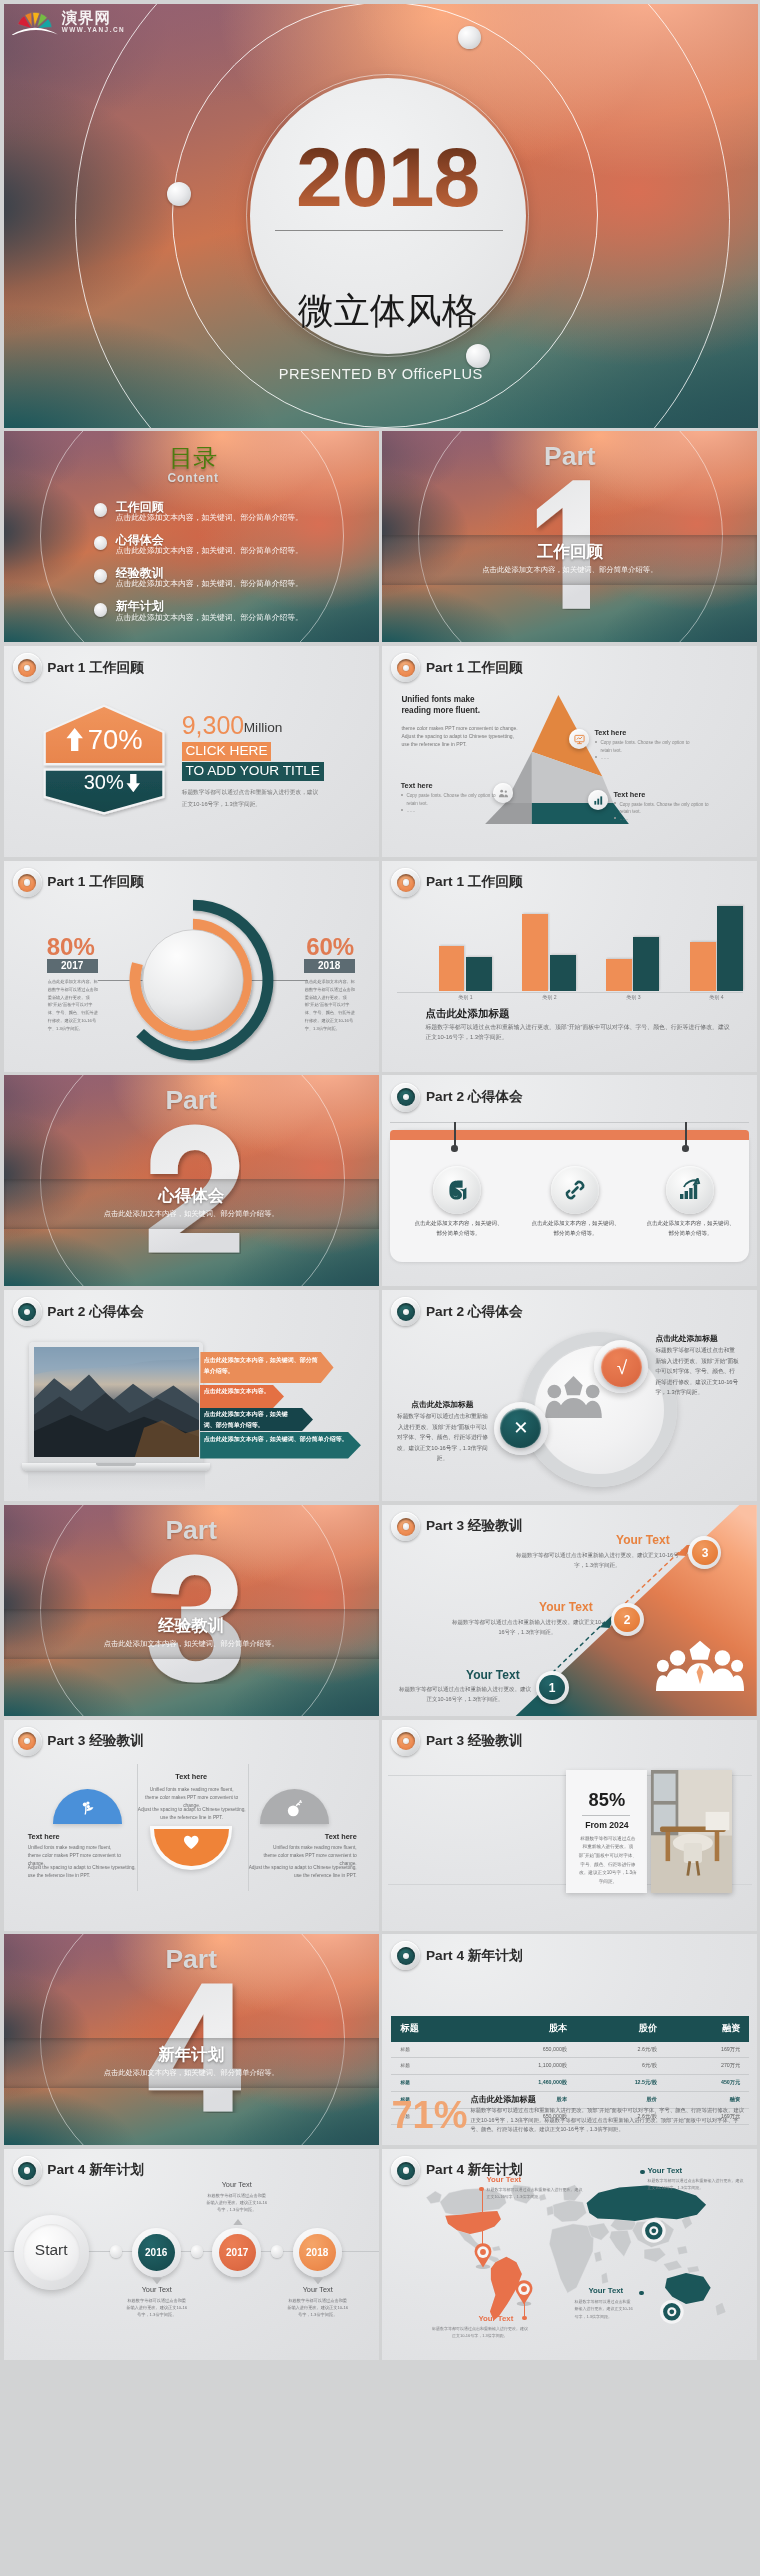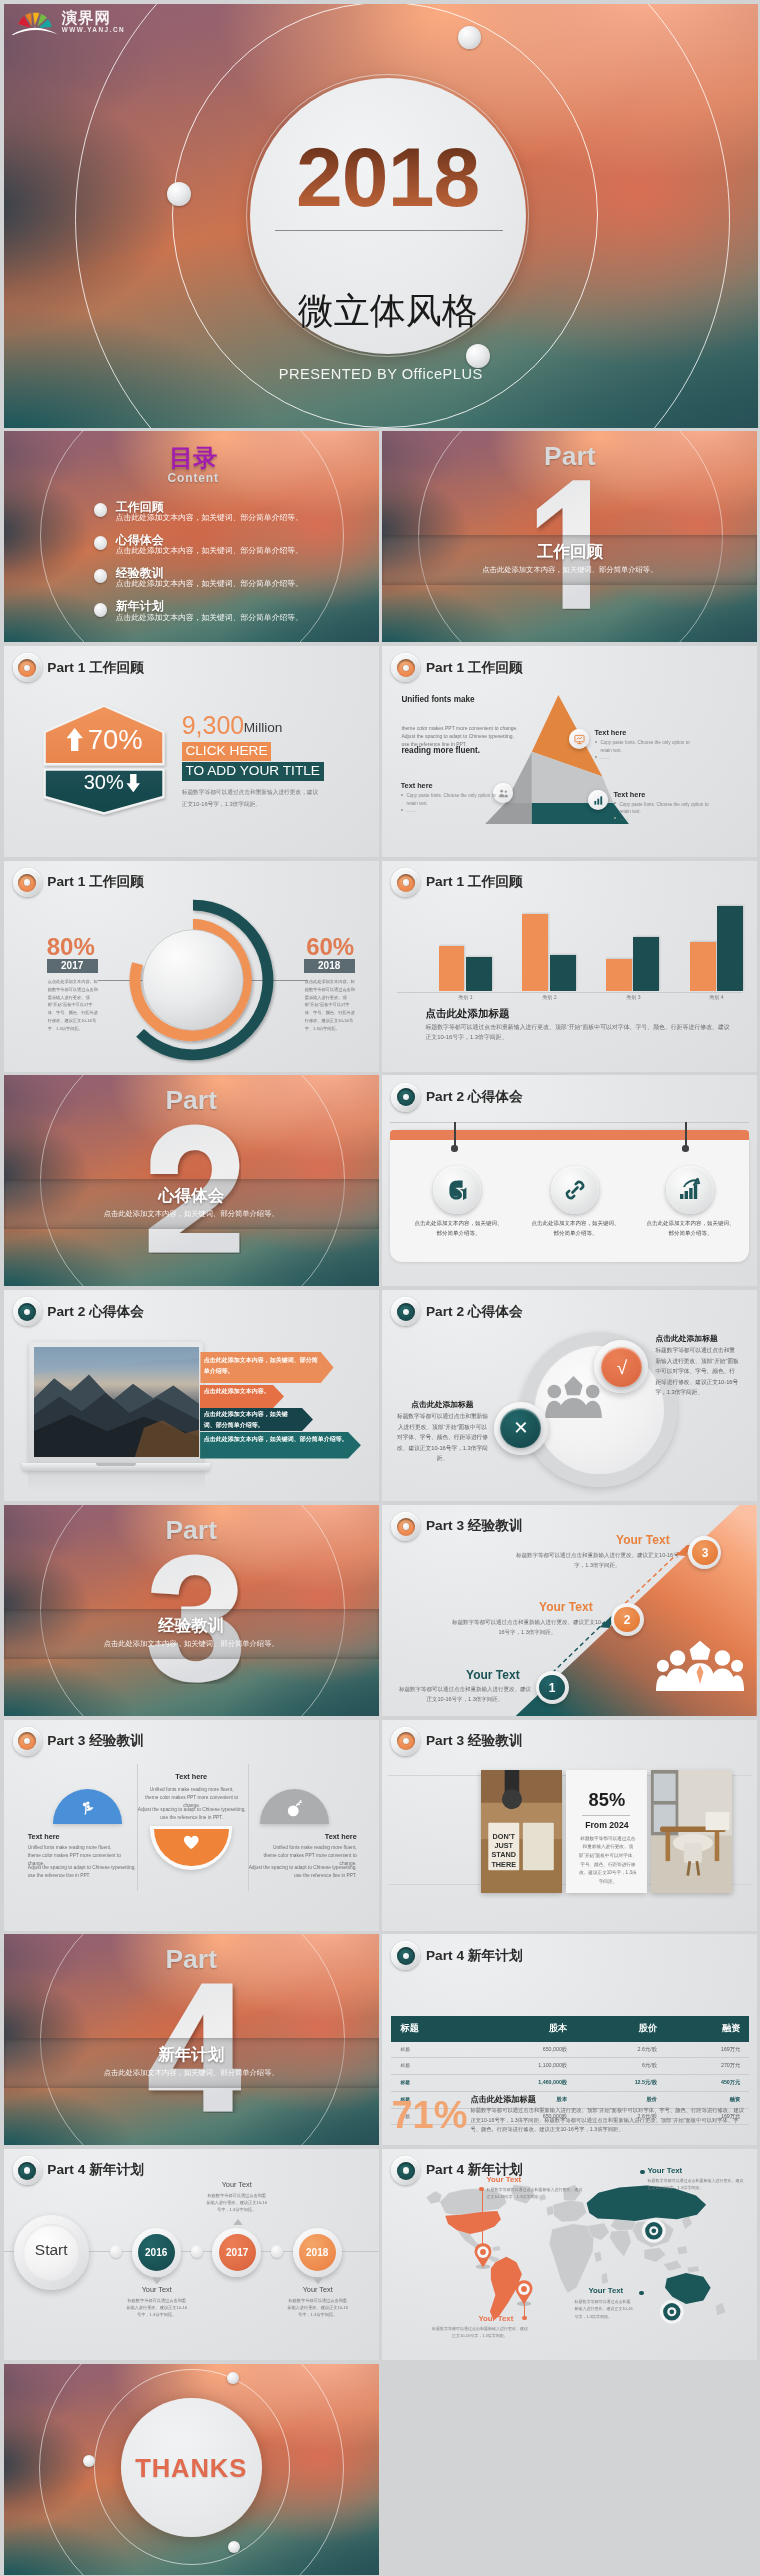--- a/index.html
+++ b/index.html
@@ -79,21 +79,21 @@
      border-radius:50%; box-shadow:inset 0 1.4px 2.3px rgba(0,0,0,.5); }
   .hd-ico::after { content:''; position:absolute; left:39%; top:39%; width:22%; height:22%;
      border-radius:50%; background:radial-gradient(circle at 40% 35%, #fff 0%, #e4e6e8 70%, #cbcdcf 100%);
      box-shadow:0 0 1.8px rgba(0,0,0,.4); }
   .hd-ico.orange::before { background:radial-gradient(circle at 42% 30%, #f6b07c 0%, #ef8e55 55%, #dd7b42 100%); }
   .hd-ico.teal::before   { background:radial-gradient(circle at 42% 30%, #2b6f6e 0%, #1d5355 55%, #133f42 100%); }
   .hd-ico { width:29px; height:29px; flex:none; }
   .hd-title { font-weight:700; color:#2b2b2b; white-space:nowrap; font-size:13.7px; line-height:16.5px; margin-left:5.5px; }
 
   
-  .toc-cn { position:absolute; font-weight:700; color:#a21caf; text-shadow:0 1.8px 2.7px rgba(0,0,0,.28); }
+  .toc-cn { position:absolute; font-weight:400; color:#4d7c0f; text-shadow:0 1.8px 2.7px rgba(0,0,0,.28); }
   .toc-en { position:absolute; font-weight:700; color:#d9dadb; letter-spacing:0.9px; text-shadow:0 0.9px 1.8px rgba(0,0,0,.25); }
   .toc-bullet { position:absolute; border-radius:50%;
      background:radial-gradient(circle at 36% 30%, #fcfcfc 0%, #e4e5e7 55%, #c8cacc 100%);
      box-shadow:0 0.9px 1.8px rgba(0,0,0,.3); }
   .toc-lbl { position:absolute; font-weight:700; color:#fff; text-shadow:0 0.9px 1.8px rgba(0,0,0,.35); white-space:nowrap; }
   .toc-desc { position:absolute; color:rgba(255,255,255,.92); white-space:nowrap; }
 
   
   .abs { position:absolute; }
   .bold{ font-weight:700; }
@@ -252,21 +252,21 @@
     <div class="abs" style="left:178px;top:140px;width:142px;color:#757575;font-size:5.7px;line-height:12px;">标题数字等都可以通过点击和重新输入进行更改，建议正文10-16号字，1.3倍字间距。</div>
   </div>
 
   <div class="slide half">
     <div class="lite-bg"></div>
     <div class="hd" style="left:9.1px;top:7.3px;">
       <span class="hd-ico orange"></span>
       <span class="hd-title">Part 1  工作回顾</span>
     </div>
     <div class="abs bold" style="left:19px;top:48px;color:#2a2a2a;font-size:8.2px;line-height:12px;">Unified fonts make</div>
-    <div class="abs bold" style="left:19px;top:59px;color:#2a2a2a;font-size:8.2px;line-height:12px;margin-top:40px;">reading more fluent.</div>
+    <div class="abs bold" style="left:19px;top:59px;color:#2a2a2a;font-size:8.2px;line-height:12px;">reading more fluent.</div>
     <div class="abs" style="left:19px;top:78px;color:#777;font-size:5px;line-height:8.2px;">theme  color makes PPT more convenient  to change.</div>
     <div class="abs" style="left:19px;top:86px;color:#777;font-size:5px;line-height:8.2px;">Adjust the spacing  to adapt to Chinese  typesetting,</div>
     <div class="abs" style="left:19px;top:94px;color:#777;font-size:5px;line-height:8.2px;">use the reference  line in PPT.</div>
 
     <svg class="abs" style="left:103px;top:49px;" width="144" height="130" viewBox="0 0 157 142">
 
       <path d="M80 0 L128 89 L51 62 Z" fill="#e2863f"></path>
 
       <path d="M51 62 L128 89 L140 118 L51 118 Z" fill="#c5c6c8"></path>
 
@@ -685,36 +685,20 @@
   <div class="slide half">
     <div class="lite-bg"></div>
     <div class="hd" style="left:9.1px;top:7.3px;">
       <span class="hd-ico orange"></span>
       <span class="hd-title">Part 3  经验教训</span>
     </div>
     <div class="abs" style="left:5.5px;top:55px;width:364px;height:0.9px;background:#d2d4d6;"></div>
     <div class="abs" style="left:5.5px;top:164px;width:364px;height:0.9px;background:#d2d4d6;"></div>
 
 
-    <div class="abs" style="left:99px;top:50px;width:81px;height:123px;overflow:hidden;box-shadow:0 1.8px 5.5px rgba(0,0,0,.25);background:#a07a52;">
-      <svg width="81" height="123" viewBox="0 0 89 135" preserveAspectRatio="none">
-        <rect width="89" height="135" fill="#a57d52"></rect>
-        <rect y="0" width="89" height="36" fill="#8d6744"></rect>
-        <rect y="36" width="89" height="40" fill="#b08a5e"></rect>
-        <rect y="76" width="89" height="59" fill="#9c7548"></rect>
-        <rect x="26" y="0" width="16" height="30" fill="#2c2c2c"></rect>
-        <circle cx="34" cy="32" r="11" fill="#3a3a3a"></circle>
-        <rect x="8" y="58" width="34" height="52" rx="1" fill="#efeadd"></rect>
-        <rect x="46" y="58" width="34" height="52" rx="1" fill="#e6e0d1"></rect>
-        <text x="25" y="76" font-size="8" font-weight="700" fill="#2f2f2f" text-anchor="middle" font-family="Liberation Sans">DON'T</text>
-        <text x="25" y="86" font-size="8" font-weight="700" fill="#2f2f2f" text-anchor="middle" font-family="Liberation Sans">JUST</text>
-        <text x="25" y="96" font-size="8" font-weight="700" fill="#2f2f2f" text-anchor="middle" font-family="Liberation Sans">STAND</text>
-        <text x="25" y="106" font-size="8" font-weight="700" fill="#2f2f2f" text-anchor="middle" font-family="Liberation Sans">THERE</text>
-      </svg>
-    </div>
 
     <div class="abs" style="left:184px;top:50px;width:81px;height:123px;background:#f6f6f7;box-shadow:0 1.8px 5.5px rgba(0,0,0,.2);"></div>
     <div class="abs ctr" style="left:184px;top:69px;width:81px;color:#1f1f1f;font-size:18.3px;line-height:22px;font-weight:700;">85%</div>
     <div class="abs" style="left:200px;top:95px;width:48px;height:0.9px;background:#bdbfc1;"></div>
     <div class="abs ctr bold" style="left:184px;top:99px;width:81px;color:#1f1f1f;font-size:8.7px;line-height:12px;">From 2024</div>
     <div class="abs ctr" style="left:196px;top:115px;width:59px;color:#6e6f71;font-size:4.6px;line-height:8.7px;">标题数字等都可以通过点击和重新输入进行更改。顶部“开始”面板中可以对字体、字号、颜色、行距等进行修改。建议正文10号字，1.3倍字间距。</div>
 
     <div class="abs" style="left:269px;top:50px;width:81px;height:123px;overflow:hidden;box-shadow:0 1.8px 5.5px rgba(0,0,0,.25);background:#c8c2b6;">
       <svg width="81" height="123" viewBox="0 0 89 135" preserveAspectRatio="none">
         <rect width="89" height="135" fill="#ddd8cf"></rect>
@@ -925,27 +909,15 @@
           <circle cx="14" cy="14" r="9.5" fill="#1b5659"></circle>
       <circle cx="14" cy="14" r="5" fill="#f4f4f5"></circle>
           <circle cx="14" cy="14" r="2.6" fill="#1b5659"></circle>
     </svg>
     <div class="abs" style="left:257px;top:142px;width:4.6px;height:4.6px;border-radius:50%;background:#1b5659;"></div>
     <div class="abs bold" style="left:206px;top:137px;color:#1b5659;font-size:7.8px;line-height:10px;">Your Text</div>
     <div class="abs" style="left:192px;top:149px;width:59px;color:#7c7d80;font-size:4px;line-height:7.5px;">标题数字等都可以通过点击和重新输入进行更改。建议正文10-16号字，1.3倍字间距。</div>
   </div>
 </div>
 
-<div class="row">
-  <div class="slide half">
-    <div class="grad-bg"></div>
-    <div class="ring" style="left:35px;top:-48px;width:305px;height:305px;border-color:rgba(255,255,255,.55);"></div>
-    <div class="ring" style="left:90px;top:5.5px;width:196px;height:196px;border-color:rgba(255,255,255,.60);"></div>
-    <div class="dot" style="left:223px;top:8.2px;width:12px;height:12px;"></div>
-    <div class="dot" style="left:79px;top:91px;width:12px;height:12px;"></div>
-    <div class="dot" style="left:224px;top:177px;width:12px;height:12px;"></div>
-    <div class="cover-disc" style="left:117px;top:34px;width:141px;height:139px;"></div>
-    <div class="abs ctr" style="left:117px;top:90px;width:141px;color:#e06b4f;font-size:25.6px;line-height:29px;font-weight:700;letter-spacing:0.9px;text-shadow:0 0.9px 1.8px rgba(0,0,0,.12);">THANKS</div>
-  </div>
-</div>
 
 </div>
 
 
 </body></html>

